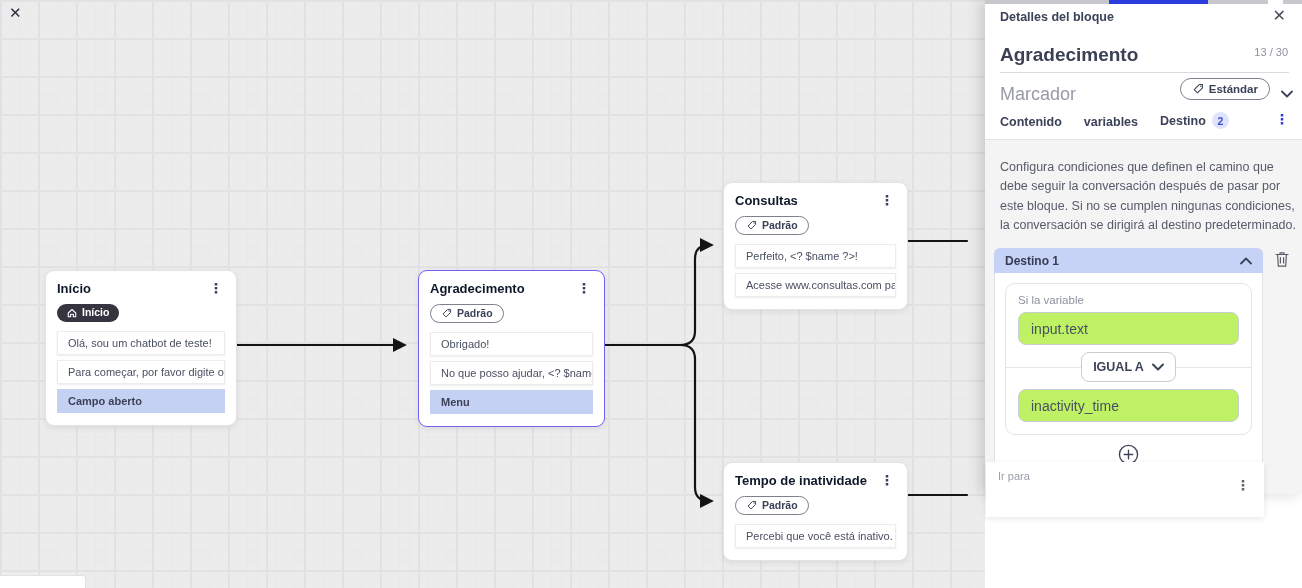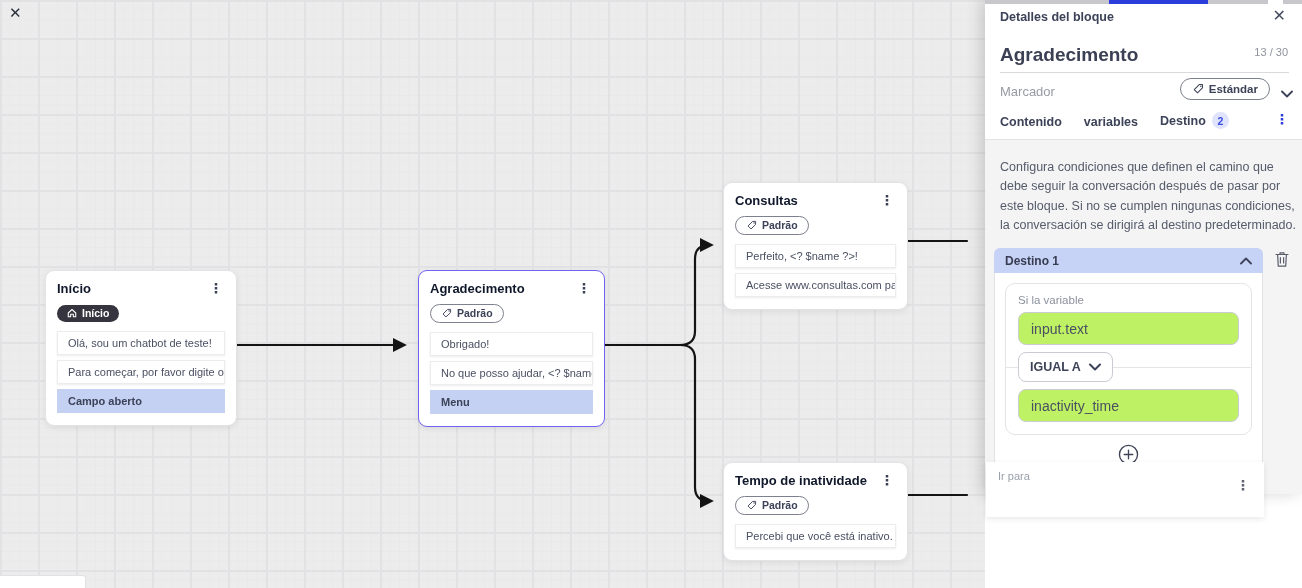--- a/index.html
+++ b/index.html
@@ -27,21 +27,21 @@
   .node {
     position:absolute; background:#fff; border:1px solid #e3e3e6; border-radius:9px;
     box-shadow:0 2px 6px rgba(0,0,0,.07); padding:11px 11px 7px 11px;
   }
   .node.selected { border:1.6px solid #7163f1; }
   .node-head { display:flex; align-items:flex-start; justify-content:space-between; }
   .node-title { font-size:13px; font-weight:bold; color:#0f172a; line-height:1.15; }
   .dots { font-size:14px; font-weight:bold; color:#3c4257; line-height:.9; cursor:pointer; padding:0 2px; }
   .badge-row { margin-top:7px; }
   .badge {
-    display:inline-flex; gap:5px; font-size:10.5px; font-weight:bold;
+    display:inline-flex; align-items:center; gap:5px; font-size:10.5px; font-weight:bold;
     border-radius:999px; padding:3px 10px; line-height:1.1;
   }
   .badge.dark { background:#35343f; color:#fff; }
   .badge.outline { background:#fff; color:#3c4257; border:1.3px solid #7d818d; }
   .chips { margin-top:9px; }
   .chip {
     height:24px; line-height:23px; background:#fff; border:1px solid #ececef; border-radius:0;
     box-shadow:0 1px 2px rgba(0,0,0,.08); padding:0 10px; margin-bottom:5px;
     font-size:11px; color:#4a4f62; white-space:nowrap; overflow:hidden; cursor:pointer;
   }
@@ -56,21 +56,21 @@
   .top-strip .blue { position:absolute; left:124px; top:0; width:99px; height:4px; background:#2b3cdc; }
   .top-strip .notch { position:absolute; left:283px; top:0; width:15px; height:4px; background:#fff; }
 
   .panel-title { position:absolute; left:15px; top:10px; font-size:12.5px; font-weight:bold; color:#3c4257; }
   .panel-close { position:absolute; right:16px; top:6px; font-size:16px; font-weight:400; color:#474b5e; cursor:pointer; }
 
   .block-name { position:absolute; left:15px; top:44px; font-size:19px; font-weight:600; color:#3b4054; }
   .block-counter { position:absolute; right:14px; top:46px; font-size:11px; color:#8f929d; }
   .divider { position:absolute; left:15px; right:13px; top:72px; border-top:1px solid #d9d9de; }
 
-  .marker-label { position:absolute; left:15px; top:84px; font-size:13px; color:#989aa4; }
+  .marker-label { position:absolute; left:15px; top:84px; font-size:18px; color:#989aa4; }
   .marker-pill {
     position:absolute; right:32px; top:78px; display:inline-flex; align-items:center; gap:5px;
     border:1.3px solid #7d818d; border-radius:999px; padding:4px 11px;
     font-size:11.5px; font-weight:bold; color:#3c4257; background:#fff; cursor:pointer;
   }
   .marker-chevron { position:absolute; right:9px; top:84px; cursor:pointer; }
 
   .tabs { position:absolute; left:15px; top:112px; display:flex; gap:22px; }
   .tab { font-size:12.5px; font-weight:bold; color:#3c4257; padding-bottom:11px; cursor:pointer; display:flex; align-items:center; gap:6px; }
   .tab.active { border-bottom:2.5px solid #2b3cdc; }
@@ -91,21 +91,21 @@
     justify-content:space-between; padding:0 11px; cursor:pointer;
   }
   .dest-head-title { font-size:12px; font-weight:bold; color:#373c51; }
   .dest-body { background:#fff; border:1px solid #e2e2e6; border-top:none; border-radius:0 0 6px 6px; padding:10px 10px 6px; }
   .cond-card { background:#fff; border:1px solid #e4e4e8; border-radius:10px; padding:10px 12px 12px; }
   .cond-label { font-size:11.5px; color:#8d919e; margin-bottom:6px; }
   .cond-input {
     width:100%; height:33px; border:1px solid #caccd4; border-radius:8px; padding:0 12px;
     font-family:"Liberation Sans","DejaVu Sans",sans-serif; font-size:14px; color:#4a4f62; background:#bef264; outline:none;
   }
-  .op-row { position:relative; height:30px; margin:7px 0; }
+  .op-row { position:relative; height:30px; margin:7px 0;text-align:center; }
   .op-row::before { content:''; position:absolute; left:-12px; right:-12px; top:50%; border-top:1px solid #e6e6ea; }
   .op-chip {
     position:relative; display:inline-flex; align-items:center; gap:8px; height:30px; padding:0 11px;
     background:#fff; border:1px solid #caccd4; border-radius:8px; font-size:12.5px; font-weight:bold;
     color:#3c4257; cursor:pointer;
   }
   .plus-row { display:flex; justify-content:center; padding:9px 0 6px; }
   .plus-btn { cursor:pointer; display:inline-flex; }
 
   .goto-block {

